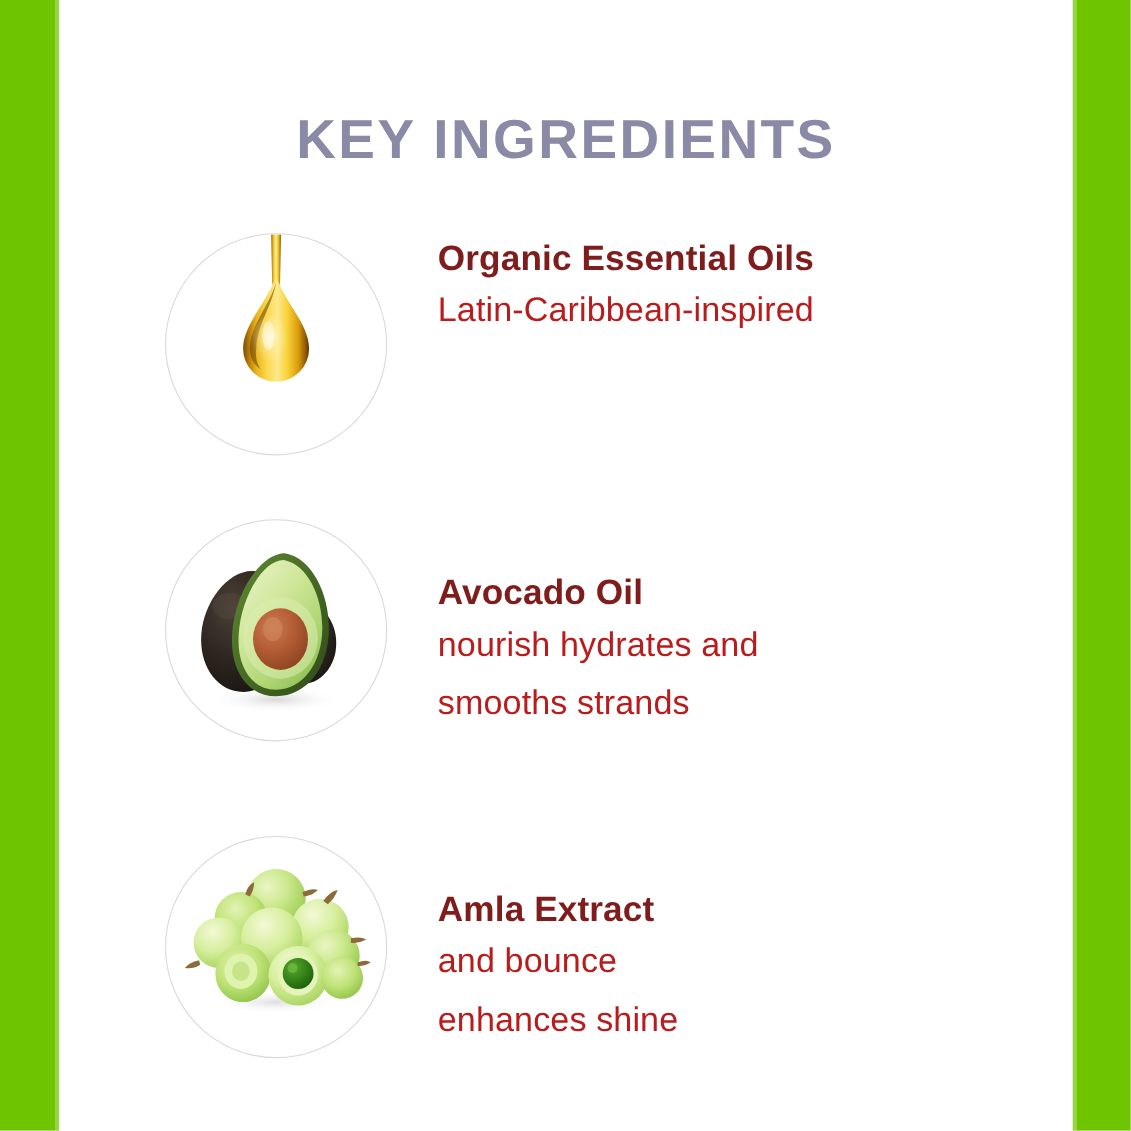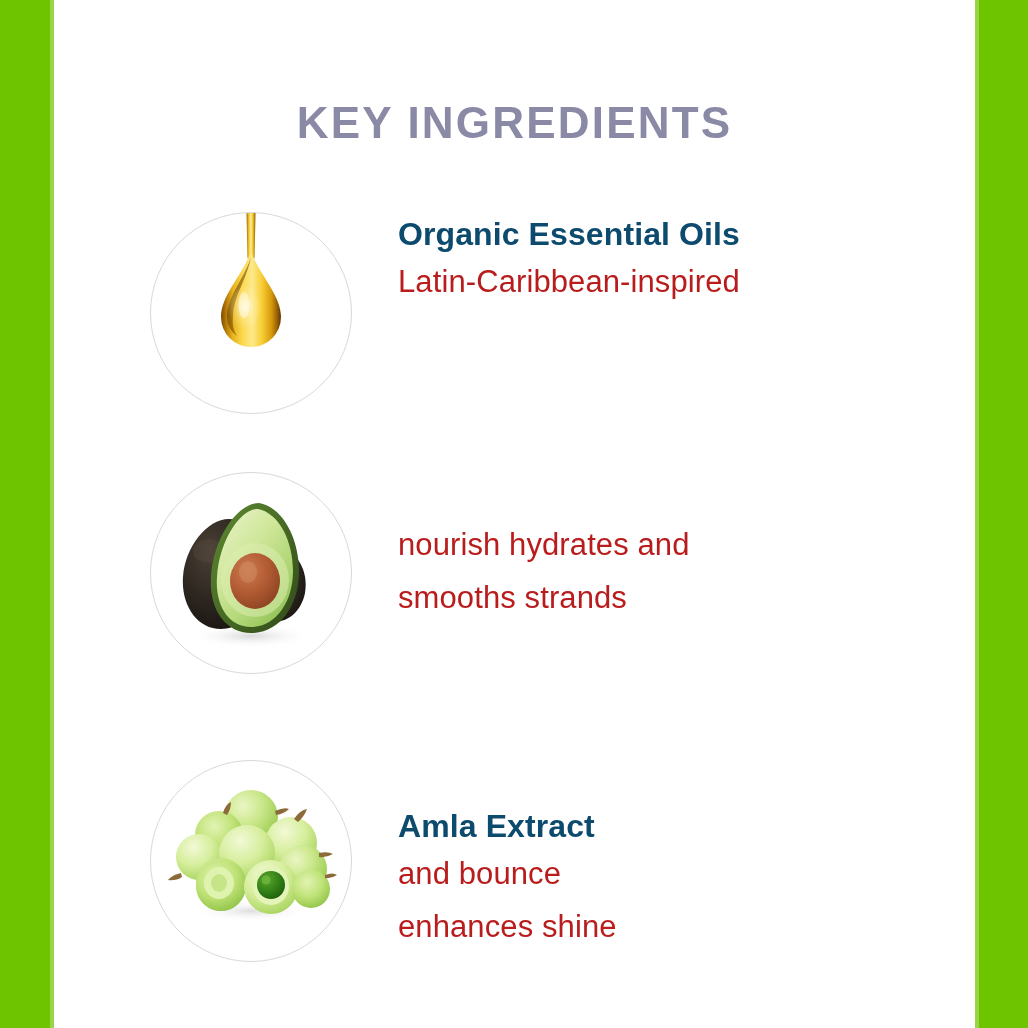--- a/index.html
+++ b/index.html
@@ -49,21 +49,21 @@
     height: 1028px;
     background: #ffffff;
   }
 
   #page-title {
     position: absolute;
     top: 98px;
     left: 0;
     width: 921px;
     text-align: center;
-    font-size: 44px;
+    font-size: 50px;
     font-weight: bold;
     letter-spacing: 2.2px;
     color: #8a89a6;
     white-space: nowrap;
   }
 
   .ingredient-row {
     position: absolute;
     left: 96px;
     width: 800px;
@@ -86,21 +86,21 @@
   }
   .icon-circle svg { display: block; width: 200px; height: 200px; }
 
   .ingredient-text {
     margin-left: 46px;
     padding-top: 2px;
   }
   .ingredient-name {
     font-size: 32px;
     font-weight: bold;
-    color: #0c4a6e;
+    color: #7f1d1d;
     line-height: 1.28;
     letter-spacing: 0.1px;
     white-space: nowrap;
   }
   .ingredient-desc {
     font-size: 31px;
     font-weight: normal;
     color: #b91c1c;
     line-height: 1.72;
     letter-spacing: 0.1px;
@@ -235,20 +235,21 @@
                    C 77 154, 64 132, 66 104
                    C 68 70, 88 36, 107 36 Z" fill="url(#avoFlesh)"></path>
 
           <ellipse cx="104" cy="107" rx="34" ry="37" fill="#dcecb1" opacity="0.55"></ellipse>
 
           <ellipse cx="104" cy="108" rx="25" ry="28" fill="url(#avoPit)"></ellipse>
           <ellipse cx="97" cy="99" rx="9" ry="11" fill="#d38e62" opacity="0.5"></ellipse>
         </svg>
       </div>
       <div class="ingredient-text">
+        <div class="ingredient-name">Avocado Oil</div>
         <div class="ingredient-desc">
           <div class="desc-line">nourish hydrates and</div>
           <div class="desc-line">smooths strands</div>
         </div>
       </div>
     </div>
 
     <div class="ingredient-row" id="row-2">
       <div class="icon-circle">
         <svg viewBox="0 0 200 200" xmlns="http://www.w3.org/2000/svg">

